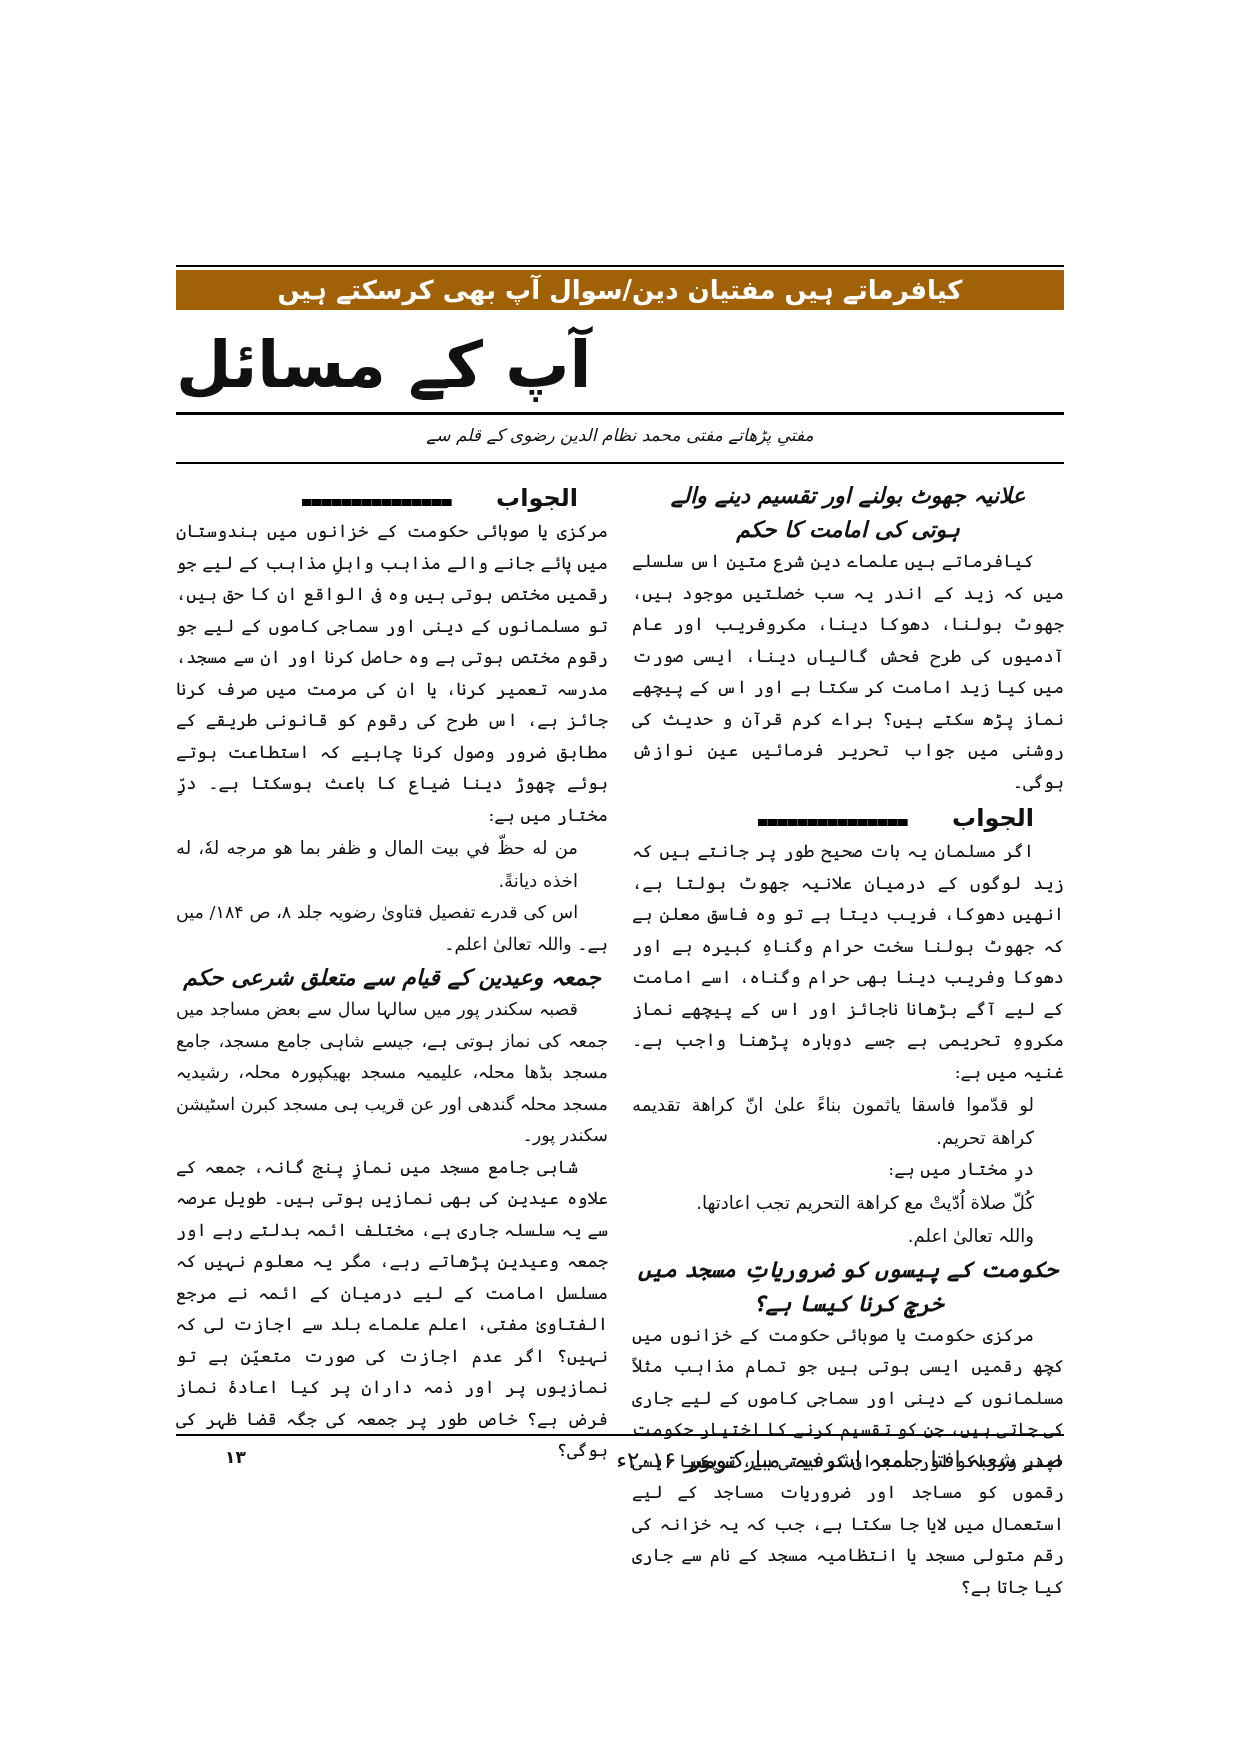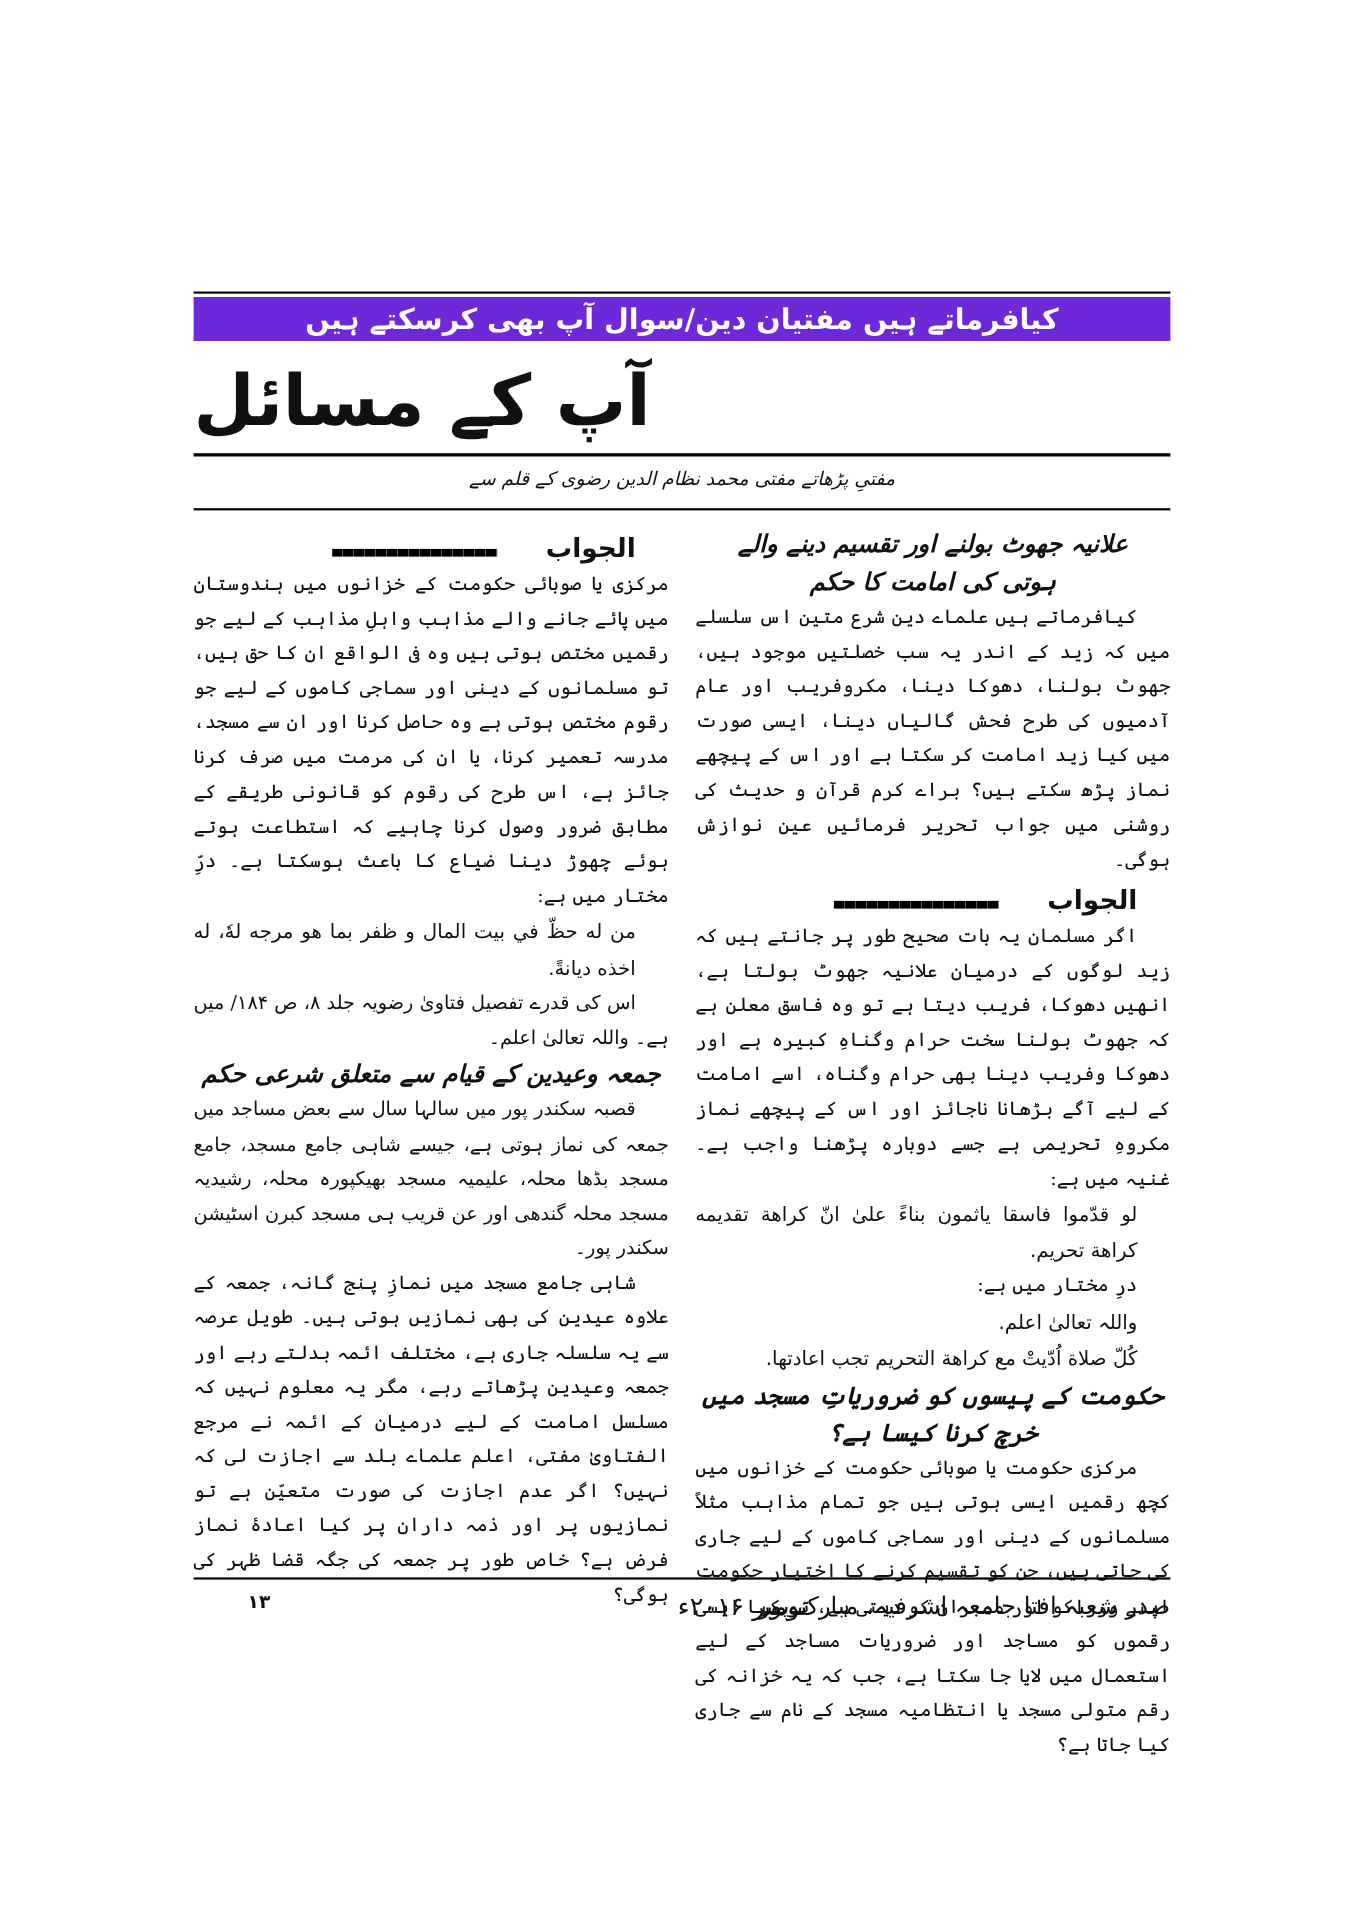--- a/index.html
+++ b/index.html
@@ -1,20 +1,20 @@
 <!DOCTYPE html>
 <html><head>
 <meta charset="utf-8">
 <style>
   html, body { margin: 0; padding: 0; background: #ffffff; }
   body { width: 1240px; height: 1754px; position: relative; overflow: hidden;
          font-family: "DejaVu Sans", sans-serif; color: #111; }
   .page { position: absolute; left: 176px; top: 262px; width: 888px; }
   .topline { position: absolute; left: 0; top: 3px; width: 888px; height: 2px; background: #000; }
-  .banner { position: absolute; left: 0; top: 8px; width: 888px; height: 40px; background: #6d28d9;
+  .banner { position: absolute; left: 0; top: 8px; width: 888px; height: 40px; background: #a16207;
             color: #fff; display: flex; align-items: center; justify-content: center;
             font-weight: bold; font-size: 26px; direction: rtl; }
   .masthead { position: absolute; left: 0; top: 58px; width: 888px; height: 90px;
               text-align: left; direction: rtl; font-weight: bold; font-size: 64px; line-height: 90px;
               font-family: "DejaVu Sans", sans-serif; letter-spacing: -2px; }
   .rule-thick { position: absolute; left: 0; width: 888px; height: 3px; background: #000; }
   .byline { position: absolute; left: 0; top: 163px; width: 888px; text-align: center; direction: rtl;
             font-family: "DejaVu Serif", serif; font-style: italic; font-size: 17px; }
   .cols { position: absolute; left: 0; top: 216px; width: 888px; height: 960px; direction: rtl; }
   .col { position: absolute; top: 0; width: 432px; direction: rtl; text-align: justify; }
@@ -54,22 +54,22 @@
         <span>ہوتی کی امامت کا حکم</span>
       </p>
       <p class="p indent">کیافرماتے ہیں علماے دین شرع متین اس سلسلے میں کہ زید کے اندر یہ سب خصلتیں موجود ہیں، جھوٹ بولنا، دھوکا دینا، مکروفریب اور عام آدمیوں کی طرح فحش گالیاں دینا، ایسی صورت میں کیا زید امامت کر سکتا ہے اور اس کے پیچھے نماز پڑھ سکتے ہیں؟ براے کرم قرآن و حدیث کی روشنی میں جواب تحریر فرمائیں عین نوازش ہوگی۔</p>
       <div class="jawab">
         <span class="jawab-label">الجواب</span>
         <span class="jawab-bar"></span>
       </div>
       <p class="p indent">اگر مسلمان یہ بات صحیح طور پر جانتے ہیں کہ زید لوگوں کے درمیان علانیہ جھوٹ بولتا ہے، انھیں دھوکا، فریب دیتا ہے تو وہ فاسق معلن ہے کہ جھوٹ بولنا سخت حرام وگناہِ کبیرہ ہے اور دھوکا وفریب دینا بھی حرام وگناہ، اسے امامت کے لیے آگے بڑھانا ناجائز اور اس کے پیچھے نماز مکروہِ تحریمی ہے جسے دوبارہ پڑھنا واجب ہے۔ غنیہ میں ہے:</p>
       <p class="arabic">لو قدّموا فاسقا یاثمون بناءً علیٰ انّ کراھة تقدیمه کراھة تحریم.</p>
       <p class="p indent">درِ مختار میں ہے:</p>
+      <p class="arabic">کُلّ صلاة اُدّیتْ مع کراھة التحریم تجب اعادتھا.</p>
       <p class="arabic">واللہ تعالیٰ اعلم.</p>
-      <p class="arabic">کُلّ صلاة اُدّیتْ مع کراھة التحریم تجب اعادتھا.</p>
       <p class="heading">حکومت کے پیسوں کو ضروریاتِ مسجد میں خرچ کرنا کیسا ہے؟</p>
       <p class="p indent">مرکزی حکومت یا صوبائی حکومت کے خزانوں میں کچھ رقمیں ایسی ہوتی ہیں جو تمام مذاہب مثلاً مسلمانوں کے دینی اور سماجی کاموں کے لیے جاری کی جاتی ہیں، جن کو تقسیم کرنے کا اختیار حکومت اپنے وزراکو اور ممبران کو دیتی ہے، تو کیا ایسی رقموں کو مساجد اور ضروریات مساجد کے لیے استعمال میں لایا جا سکتا ہے، جب کہ یہ خزانہ کی رقم متولی مسجد یا انتظامیہ مسجد کے نام سے جاری کیا جاتا ہے؟</p>
     </div>
 
     <div class="col left">
       <div class="jawab">
         <span class="jawab-label">الجواب</span>
         <span class="jawab-bar"></span>
       </div>
       <p class="p">مرکزی یا صوبائی حکومت کے خزانوں میں ہندوستان میں پائے جانے والے مذاہب واہلِ مذاہب کے لیے جو رقمیں مختص ہوتی ہیں وہ فی الواقع ان کا حق ہیں، تو مسلمانوں کے دینی اور سماجی کاموں کے لیے جو رقوم مختص ہوتی ہے وہ حاصل کرنا اور ان سے مسجد، مدرسہ تعمیر کرنا، یا ان کی مرمت میں صرف کرنا جائز ہے، اس طرح کی رقوم کو قانونی طریقے کے مطابق ضرور وصول کرنا چاہیے کہ استطاعت ہوتے ہوئے چھوڑ دینا ضیاع کا باعث ہوسکتا ہے۔ درِّ مختار میں ہے:</p>

